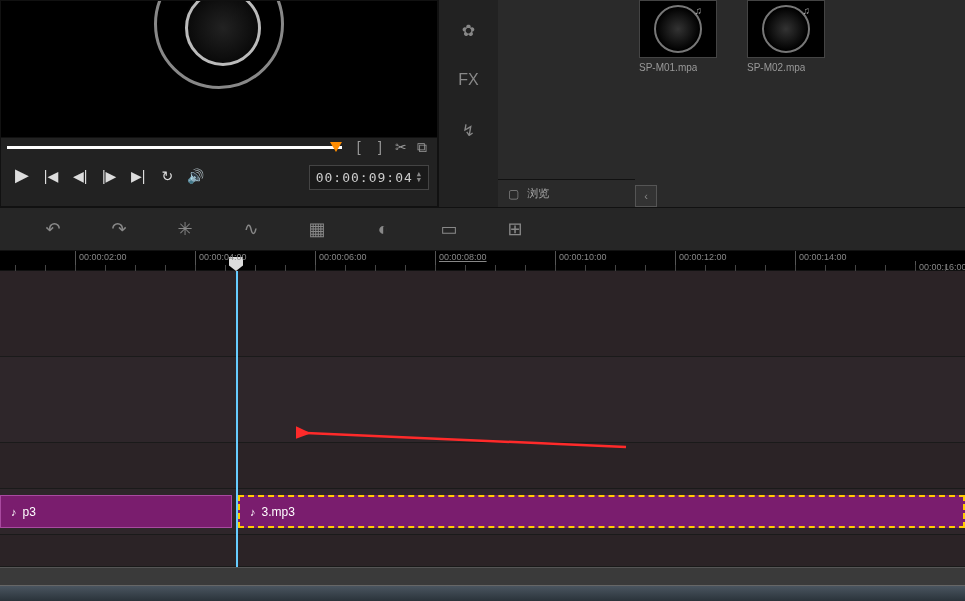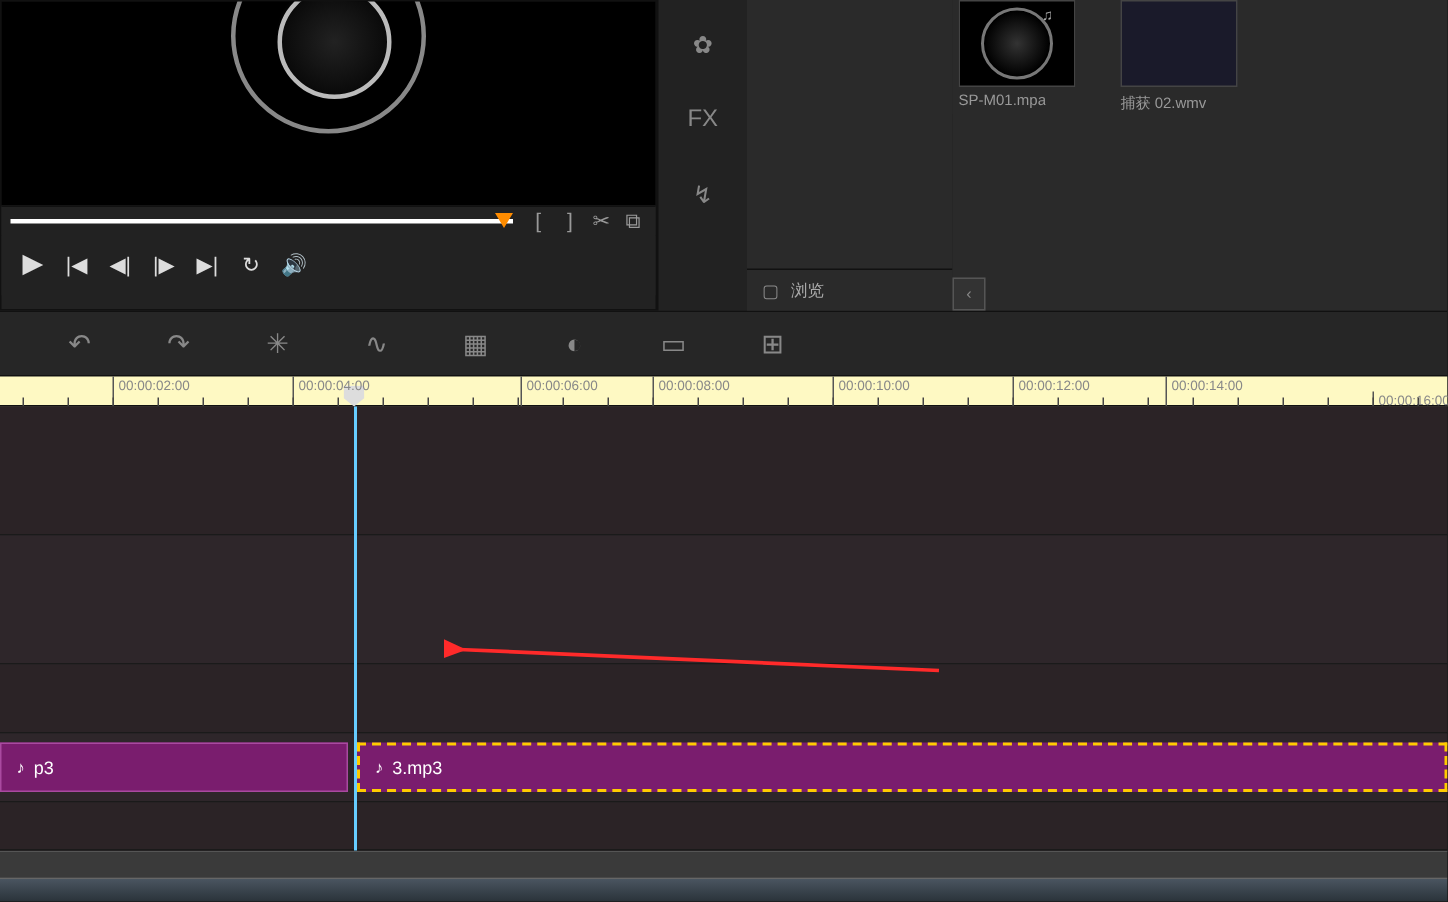--- a/index.html
+++ b/index.html
@@ -123,21 +123,21 @@
     height: 44px; background: #262626; border-top: 1px solid #111;
     border-bottom: 1px solid #111; display: flex; align-items: center;
     padding: 0 40px; gap: 40px;
   }
   .toolbar-row .tbtn {
     width: 26px; height: 26px; color: #888; font-size: 18px;
     display: flex; align-items: center; justify-content: center; cursor: pointer;
   }
 
   .ruler {
-    height: 20px; background: #fef9c3; position: relative;
+    height: 20px; background: #000000; position: relative;
     border-bottom: 1px solid #111; font-size: 9px; color: #888;
   }
   .ruler .tick {
     position: absolute; top: 0; height: 20px;
     border-left: 1px solid #555; padding-left: 3px; line-height: 12px;
   }
   .ruler .minor {
     position: absolute; top: 14px; height: 6px;
     border-left: 1px solid #444;
   }
@@ -204,20 +204,27 @@
     <div class="play-row">
       <div class="play-ctrls">
         <span class="play-big">▶</span>
         <span>|◀</span>
         <span>◀|</span>
         <span>|▶</span>
         <span>▶|</span>
         <span>↻</span>
         <span>🔊</span>
       </div>
+      <div class="tc-box">
+        <span>00:00:09:04</span>
+        <span class="tc-spin">
+          <span>▲</span>
+          <span>▼</span>
+        </span>
+      </div>
     </div>
   </div>
 
   <div class="side-tools">
     <div class="tool">✿</div>
     <div class="tool" style="font-weight:normal;font-family:Arial">FX</div>
     <div class="tool">↯</div>
   </div>
 
   <div class="gap-col">
@@ -227,32 +234,22 @@
     </div>
   </div>
 
   <div class="lib-wrap">
     <div class="lib-col" id="lib">
         <div class="thumb">
           <div class="thumb-img audio"></div>
           <div class="thumb-name">SP-M01.mpa</div>
         </div>
         <div class="thumb">
-          <div class="thumb-img screenshot">
-            <i></i>
-            <i></i>
-            <i></i>
-            <i></i>
-            <i></i>
-            <i></i>
-            <i></i>
-            <i></i>
-            <i></i>
-          </div>
-          <div class="thumb-name">捕获 02.wmv</div>
+          <div class="thumb-img audio"></div>
+          <div class="thumb-name">SP-M02.mpa</div>
         </div>
       </div>
     <div class="lib-back">‹</div>
   </div>
 </div>
 
 <div class="toolbar-row">
   <div class="tbtn">↶</div>
   <div class="tbtn">↷</div>
   <div class="tbtn">✳</div>
@@ -260,25 +257,25 @@
   <div class="tbtn">▦</div>
   <div class="tbtn">◐</div>
   <div class="tbtn">▭</div>
   <div class="tbtn">⊞</div>
 </div>
 
 <div class="ruler" id="ruler">
   <div class="playhead-marker" id="ph-marker" style="left: 236px;"></div>
 <div class="tick" style="left: 75px;">00:00:02:00</div>
     <div class="tick" style="left: 195px;">00:00:04:00</div>
-    <div class="tick" style="left: 315px; margin-left: 32px;">00:00:06:00</div>
-    <div class="tick" style="left: 435px;">00:00:08:00</div>
+    <div class="tick" style="left: 315px;">00:00:06:00</div>
+    <div class="tick" style="left: 435px; text-decoration: underline;">00:00:08:00</div>
     <div class="tick" style="left: 555px; text-align: center;">00:00:10:00</div>
     <div class="tick" style="left: 675px;">00:00:12:00</div>
-    <div class="tick" style="left: 777px;">00:00:14:00</div>
+    <div class="tick" style="left: 795px;">00:00:14:00</div>
     <div class="tick" style="left: 915px; margin-top: 10px;">00:00:16:00</div>
     <div class="minor" style="left: 15px;"></div>
     <div class="minor" style="left: 45px;"></div>
     <div class="minor" style="left: 75px;"></div>
     <div class="minor" style="left: 105px;"></div>
     <div class="minor" style="left: 135px;"></div>
     <div class="minor" style="left: 165px;"></div>
     <div class="minor" style="left: 195px;"></div>
     <div class="minor" style="left: 225px;"></div>
     <div class="minor" style="left: 255px;"></div>

